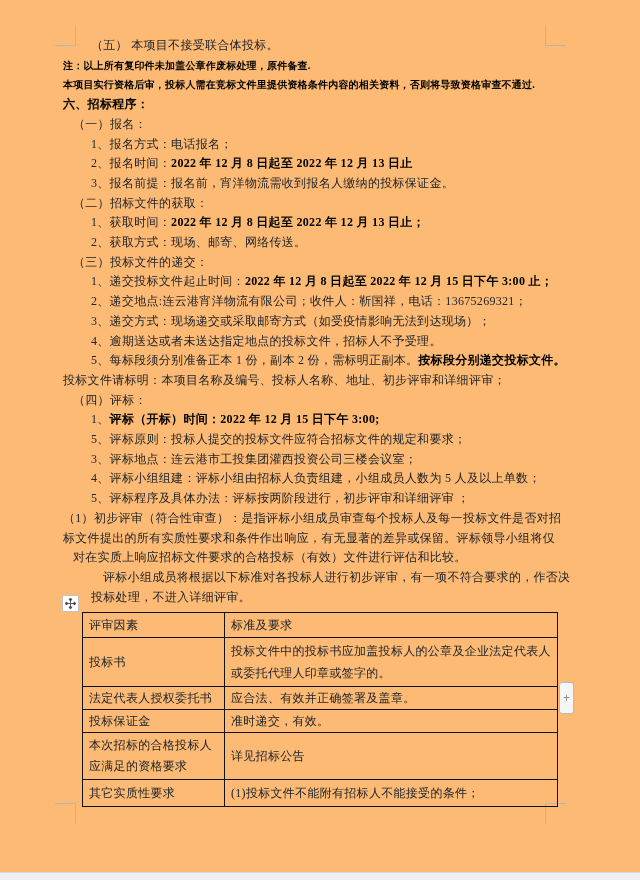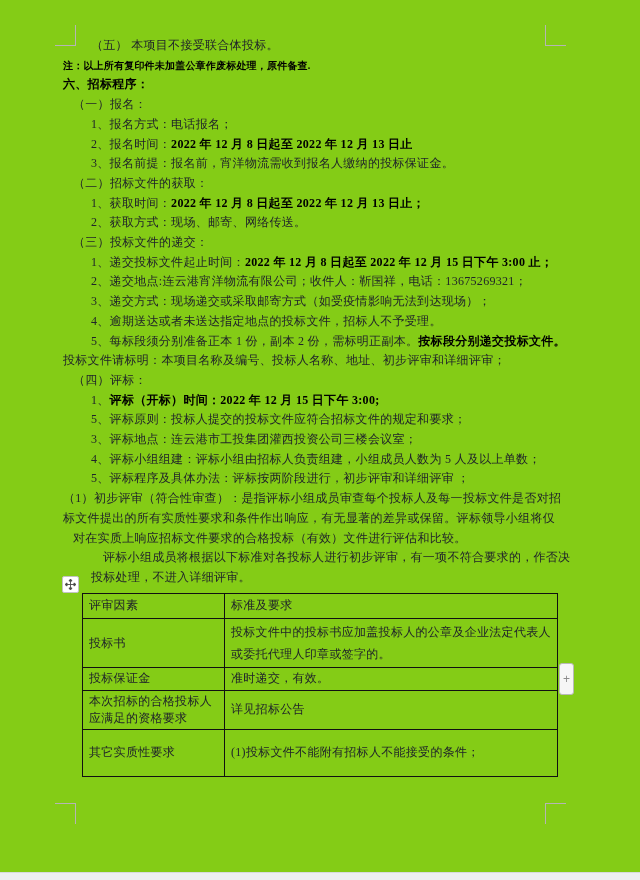--- a/index.html
+++ b/index.html
@@ -1,21 +1,21 @@
 <!DOCTYPE html>
 <html><head>
 <meta charset="utf-8">
 <style>
   html,body{margin:0;padding:0;}
   body{
     width:640px;height:880px;position:relative;overflow:hidden;
     background:#ffffff;
     font-family:"Liberation Serif","DejaVu Serif",serif;
   }
-  .page{position:absolute;inset:0;background:#84cc16;}
+  .page{position:absolute;inset:0;background:#fdba74;}
   
   .mark{position:absolute;width:20px;height:20px;}
   .mark.tl{left:55px;top:25px;border-right:1px solid #b5b5b5;border-bottom:1px solid #b5b5b5;}
   .mark.tr{left:545px;top:25px;border-left:1px solid #b5b5b5;border-bottom:1px solid #b5b5b5;}
   .mark.bl{left:55px;top:803px;border-right:1px solid #b5b5b5;border-top:1px solid #b5b5b5;}
   .mark.br{left:545px;top:803px;border-left:1px solid #b5b5b5;border-top:1px solid #b5b5b5;}
 
   .content{position:absolute;left:63px;top:36px;width:500px;}
   .p{
     font-size:12px;line-height:19.7px;white-space:nowrap;
@@ -70,20 +70,21 @@
 
   <div class="mark tl"></div>
   <div class="mark tr"></div>
   <div class="mark bl"></div>
   <div class="mark br"></div>
 
   <div class="content">
     <div>
         <div class="p ind2"><span>（五） 本项目不接受联合体投标。</span></div>
         <div class="p ind0 note"><span class="b">注：以上所有复印件未加盖公章作废标处理，原件备查.</span></div>
+        <div class="p ind0 note"><span class="b">本项目实行资格后审，投标人需在竞标文件里提供资格条件内容的相关资料，否则将导致资格审查不通过.</span></div>
         <div class="p ind0"><span class="b">六、招标程序：</span></div>
         <div class="p ind1"><span>（一）报名：</span></div>
         <div class="p ind2"><span>1、报名方式：电话报名；</span></div>
         <div class="p ind2"><span>2、报名时间：</span><span class="b">2022 年 12 月 8 日起至 2022 年 12 月 13 日止</span></div>
         <div class="p ind2"><span>3、报名前提：报名前，宵洋物流需收到报名人缴纳的投标保证金。</span></div>
         <div class="p ind1"><span>（二）招标文件的获取：</span></div>
         <div class="p ind2"><span>1、获取时间：</span><span class="b">2022 年 12 月 8 日起至 2022 年 12 月 13 日止；</span></div>
         <div class="p ind2"><span>2、获取方式：现场、邮寄、网络传送。</span></div>
         <div class="p ind1"><span>（三）投标文件的递交：</span></div>
         <div class="p ind2"><span>1、递交投标文件起止时间：</span><span class="b">2022 年 12 月 8 日起至 2022 年 12 月 15 日下午 3:00 止；</span></div>
@@ -127,20 +128,24 @@
         <tbody>
           <tr>
             <td>评审因素</td>
             <td>标准及要求</td>
           </tr>
         <tr>
               <td>投标书</td>
               <td>投标文件中的投标书应加盖投标人的公章及企业法定代表人或委托代理人印章或签字的。</td>
             </tr>
             <tr>
+              <td>法定代表人授权委托书</td>
+              <td>应合法、有效并正确签署及盖章。</td>
+            </tr>
+            <tr>
               <td>投标保证金</td>
               <td>准时递交，有效。</td>
             </tr>
             <tr>
               <td>本次招标的合格投标人应满足的资格要求</td>
               <td>详见招标公告</td>
             </tr>
             <tr>
               <td>其它实质性要求</td>
               <td>(1)投标文件不能附有招标人不能接受的条件；</td>

